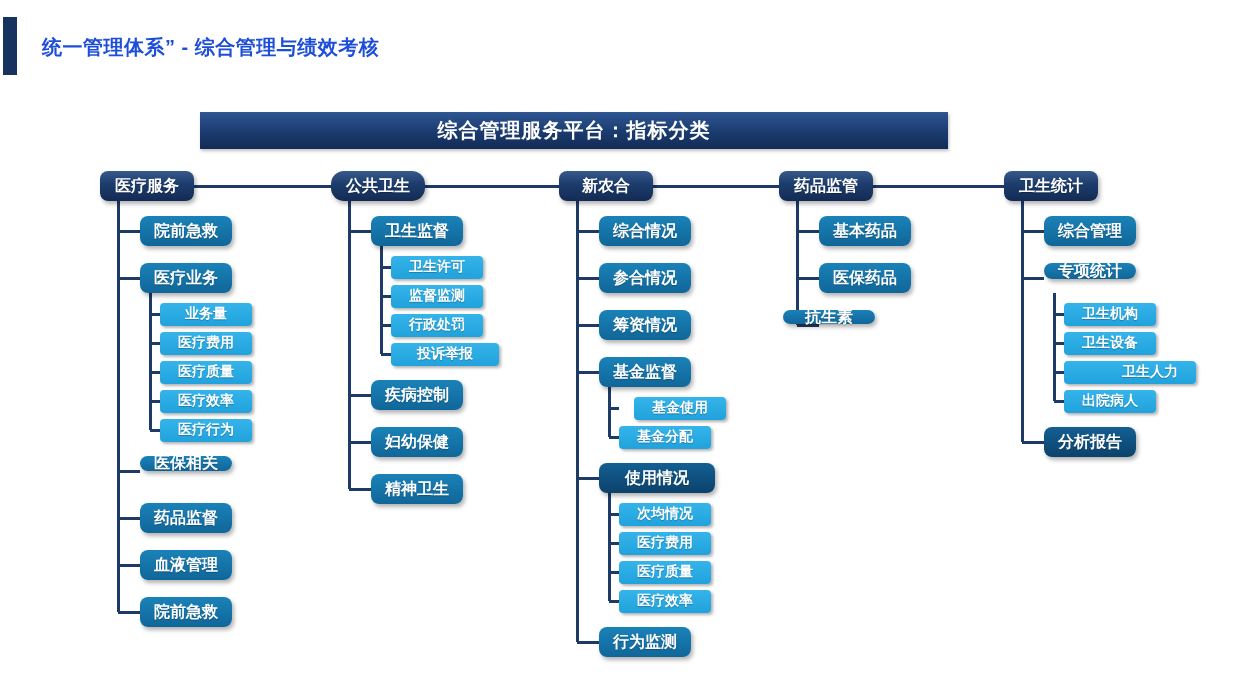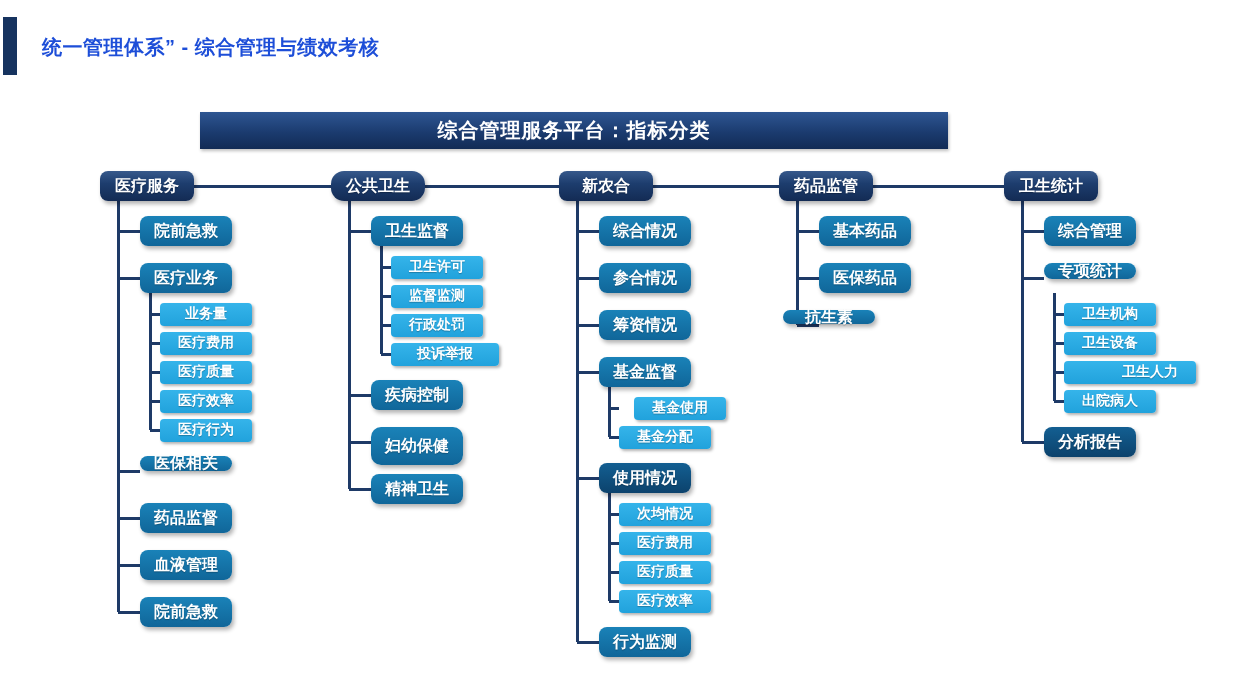--- a/index.html
+++ b/index.html
@@ -100,40 +100,40 @@
       <div class="cline" style="left: 381px; top: 294.5px; width: 10px; height: 3px;"></div>
       <div class="node n3" style="left: 391px; top: 284.5px; width: 92px; height: 23px;">监督监测</div>
       <div class="cline" style="left: 381px; top: 323.5px; width: 10px; height: 3px;"></div>
       <div class="node n3" style="left: 391px; top: 313.5px; width: 92px; height: 23px; text-align: center;">行政处罚</div>
       <div class="cline" style="left: 381px; top: 352.5px; width: 10px; height: 3px;"></div>
       <div class="node n3" style="left: 391px; top: 342.5px; width: 108px; height: 23px;">投诉举报</div>
       <div class="cline" style="left: 379.5px; top: 246px; width: 3px; height: 108px;"></div>
       <div class="cline" style="left: 349px; top: 393.5px; width: 22px; height: 3px;"></div>
       <div class="node n2" style="left: 371px; top: 380px; width: 92px; height: 30px;">疾病控制</div>
       <div class="cline" style="left: 349px; top: 440.5px; width: 22px; height: 3px;"></div>
-      <div class="node n2" style="left: 371px; top: 427px; width: 92px; height: 38px; border-radius: 10px;">妇幼保健</div>
+      <div class="node n2" style="left: 371px; top: 427px; width: 92px; height: 30px;">妇幼保健</div>
       <div class="cline" style="left: 349px; top: 487.5px; width: 22px; height: 3px;"></div>
       <div class="node n2" style="left: 371px; top: 474px; width: 92px; height: 30px;">精神卫生</div>
       <div class="cline" style="left: 347.5px; top: 201px; width: 3px; height: 288px;"></div>
       <div class="node n1" style="left: 559px; top: 171px; width: 94px; height: 30px;">新农合</div>
       <div class="cline" style="left: 577px; top: 229.5px; width: 22px; height: 3px;"></div>
       <div class="node n2" style="left: 599px; top: 216px; width: 92px; height: 30px;">综合情况</div>
       <div class="cline" style="left: 577px; top: 276.5px; width: 22px; height: 3px;"></div>
       <div class="node n2" style="left: 599px; top: 263px; width: 92px; height: 30px;">参合情况</div>
       <div class="cline" style="left: 577px; top: 323.5px; width: 22px; height: 3px;"></div>
       <div class="node n2" style="left: 599px; top: 310px; width: 92px; height: 30px;">筹资情况</div>
       <div class="cline" style="left: 577px; top: 370.5px; width: 22px; height: 3px;"></div>
       <div class="node n2" style="left: 599px; top: 357px; width: 92px; height: 30px;">基金监督</div>
       <div class="cline" style="left: 609px; top: 406.5px; width: 10px; height: 3px;"></div>
       <div class="node n3" style="left: 619px; top: 396.5px; width: 92px; height: 23px; margin-left: 15px;">基金使用</div>
       <div class="cline" style="left: 609px; top: 435.5px; width: 10px; height: 3px;"></div>
       <div class="node n3" style="left: 619px; top: 425.5px; width: 92px; height: 23px;">基金分配</div>
       <div class="cline" style="left: 607.5px; top: 387px; width: 3px; height: 50px;"></div>
       <div class="cline" style="left: 577px; top: 476.5px; width: 22px; height: 3px;"></div>
-      <div class="node n2d" style="left: 599px; top: 463px; width: 92px; height: 30px;">使用情况</div>
+      <div class="node n2d" style="left: 599px; top: 463px; width: 116px; height: 30px;">使用情况</div>
       <div class="cline" style="left: 609px; top: 512.5px; width: 10px; height: 3px;"></div>
       <div class="node n3" style="left: 619px; top: 502.5px; width: 92px; height: 23px;">次均情况</div>
       <div class="cline" style="left: 609px; top: 541.5px; width: 10px; height: 3px;"></div>
       <div class="node n3" style="left: 619px; top: 531.5px; width: 92px; height: 23px;">医疗费用</div>
       <div class="cline" style="left: 609px; top: 570.5px; width: 10px; height: 3px;"></div>
       <div class="node n3" style="left: 619px; top: 560.5px; width: 92px; height: 23px;">医疗质量</div>
       <div class="cline" style="left: 609px; top: 599.5px; width: 10px; height: 3px;"></div>
       <div class="node n3" style="left: 619px; top: 589.5px; width: 92px; height: 23px;">医疗效率</div>
       <div class="cline" style="left: 607.5px; top: 493px; width: 3px; height: 108px;"></div>
       <div class="cline" style="left: 577px; top: 640.5px; width: 22px; height: 3px;"></div>

